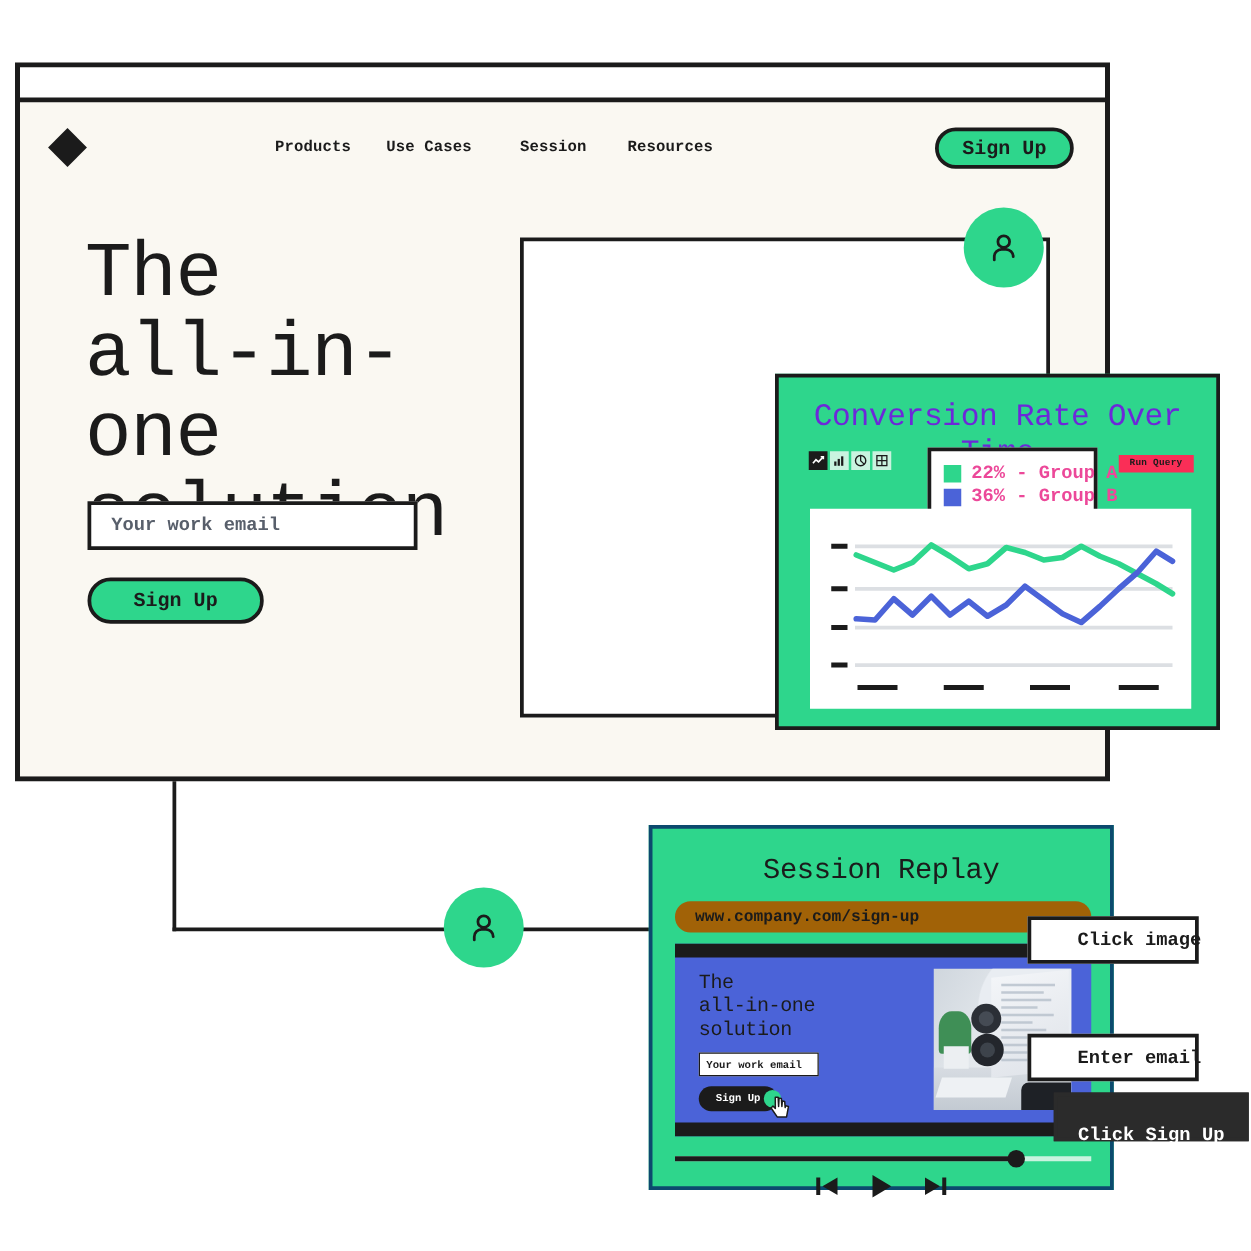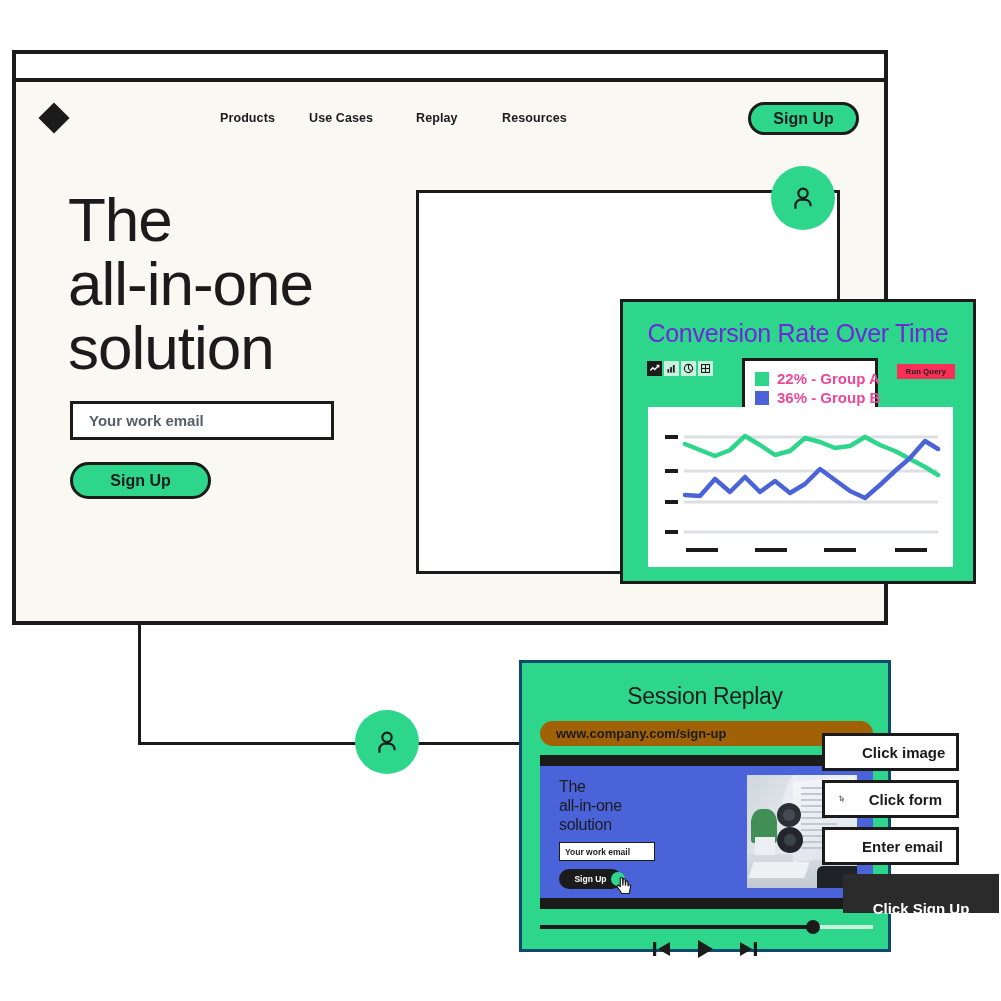--- a/index.html
+++ b/index.html
@@ -2,21 +2,21 @@
 <html><head>
 <meta charset="utf-8">
 <style>
   html,body{margin:0;padding:0;}
   body{
     width:1001px;height:1001px;position:relative;overflow:hidden;
     background:#ffffff;
     font-family:"Liberation Sans", sans-serif;
     -webkit-font-smoothing:antialiased;
   }
-  .stage{position:absolute;left:0;top:0;width:1001px;height:1001px;}
+  .stage{position:absolute;left:0;top:0;width:1001px;height:1001px;font-family:Liberation Mono, monospace;}
 
   
   .wire{position:absolute;background:#1b1b1b;}
 
   
   .browser{
     position:absolute;left:12px;top:50px;width:876px;height:575px;
     border:4px solid #1b1b1b;background:#FAF8F2;box-sizing:border-box;
   }
   .browser-bar{
@@ -227,21 +227,21 @@
   <div class="browser">
     <div class="browser-bar"></div>
     <div class="page"></div>
   </div>
 
   <div class="logo"></div>
 
   <nav class="nav">
     <a>Products</a>
     <a>Use Cases</a>
-    <a>Replay</a>
+    <a>Session</a>
     <a>Resources</a>
   </nav>
 
   <div class="btn-pill" id="nav-signup">Sign Up</div>
 
   <div class="white-panel"></div>
 
   <div class="hero-title">The
 all-in-one
 solution</div>
@@ -391,27 +391,20 @@
   </div>
 
   <div class="chip" id="chip-0">
     <svg width="19" height="20" viewBox="0 0 24 26">
       <path d="M5 3 L5 19 L9.2 15.2 L12.2 22 L15.4 20.5 L12.4 14 L18 13.6 Z" fill="#ffffff" stroke="#1b1b1b" stroke-width="2.1" stroke-linejoin="round"></path>
       <path d="M3.2 5.4 C1.6 4.2 1.9 2.2 3.4 1.6" fill="none" stroke="#1b1b1b" stroke-width="2" stroke-linecap="round"></path>
     </svg>
     <span>Click image</span>
   </div>
 
-  <div class="chip" id="chip-1">
-    <svg width="19" height="20" viewBox="0 0 24 26">
-      <path d="M5 3 L5 19 L9.2 15.2 L12.2 22 L15.4 20.5 L12.4 14 L18 13.6 Z" fill="#ffffff" stroke="#1b1b1b" stroke-width="2.1" stroke-linejoin="round"></path>
-      <path d="M3.2 5.4 C1.6 4.2 1.9 2.2 3.4 1.6" fill="none" stroke="#1b1b1b" stroke-width="2" stroke-linecap="round"></path>
-    </svg>
-    <span>Click form</span>
-  </div>
 
   <div class="chip" id="chip-2">
     <svg width="19" height="20" viewBox="0 0 24 24">
       <path d="M16.5 2.5 L21 7 L8 20 L2.6 21.4 L4 16 Z" fill="#ffffff" stroke="#1b1b1b" stroke-width="2.1" stroke-linejoin="round"></path>
       <path d="M4 16 L8 20" stroke="#1b1b1b" stroke-width="2"></path>
     </svg>
     <span>Enter email</span>
   </div>
 
   <div class="chip dark" id="chip-3">

